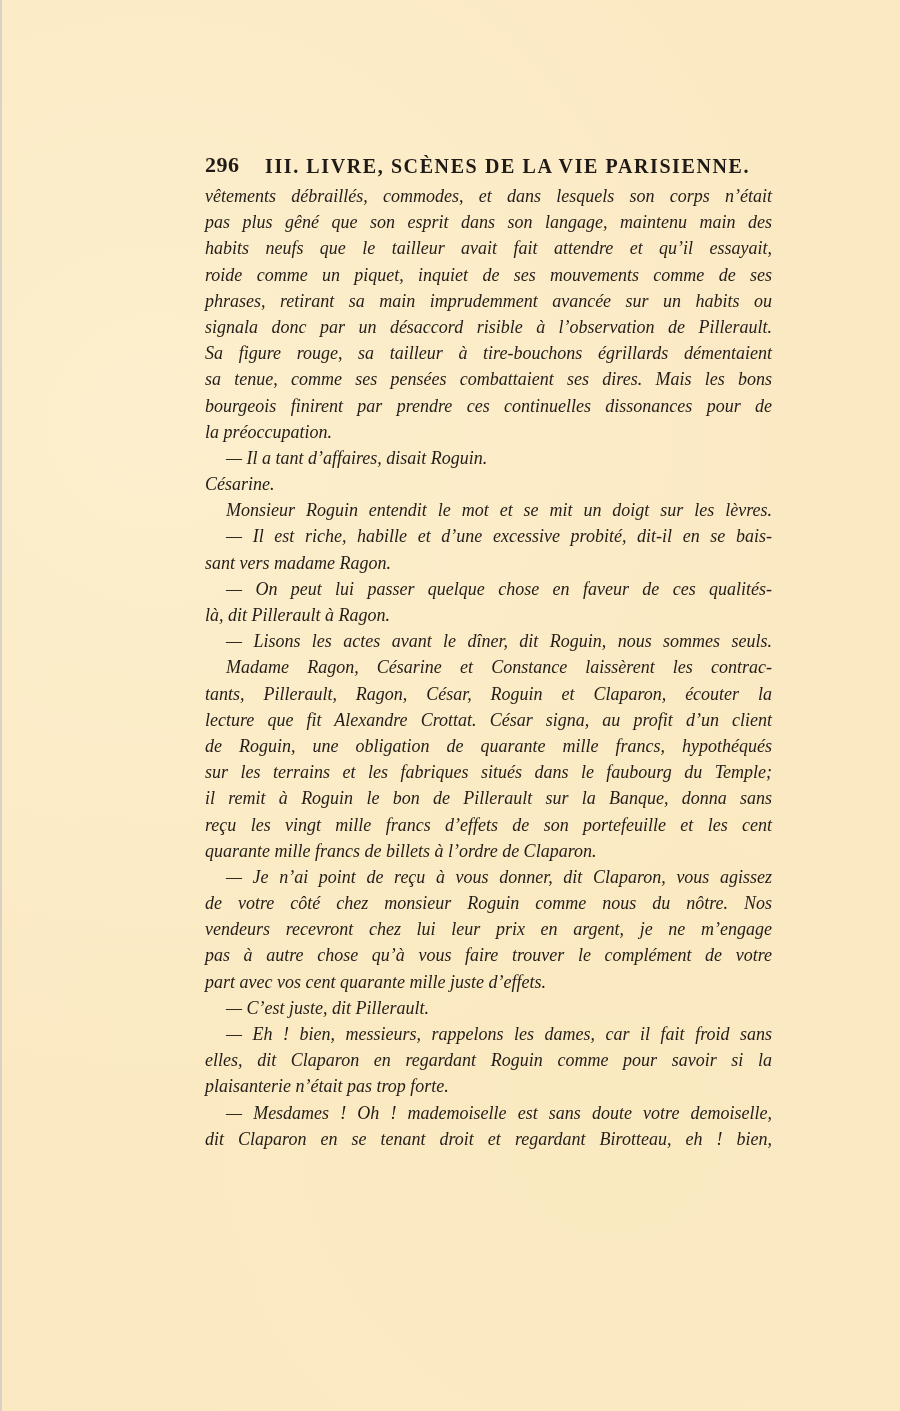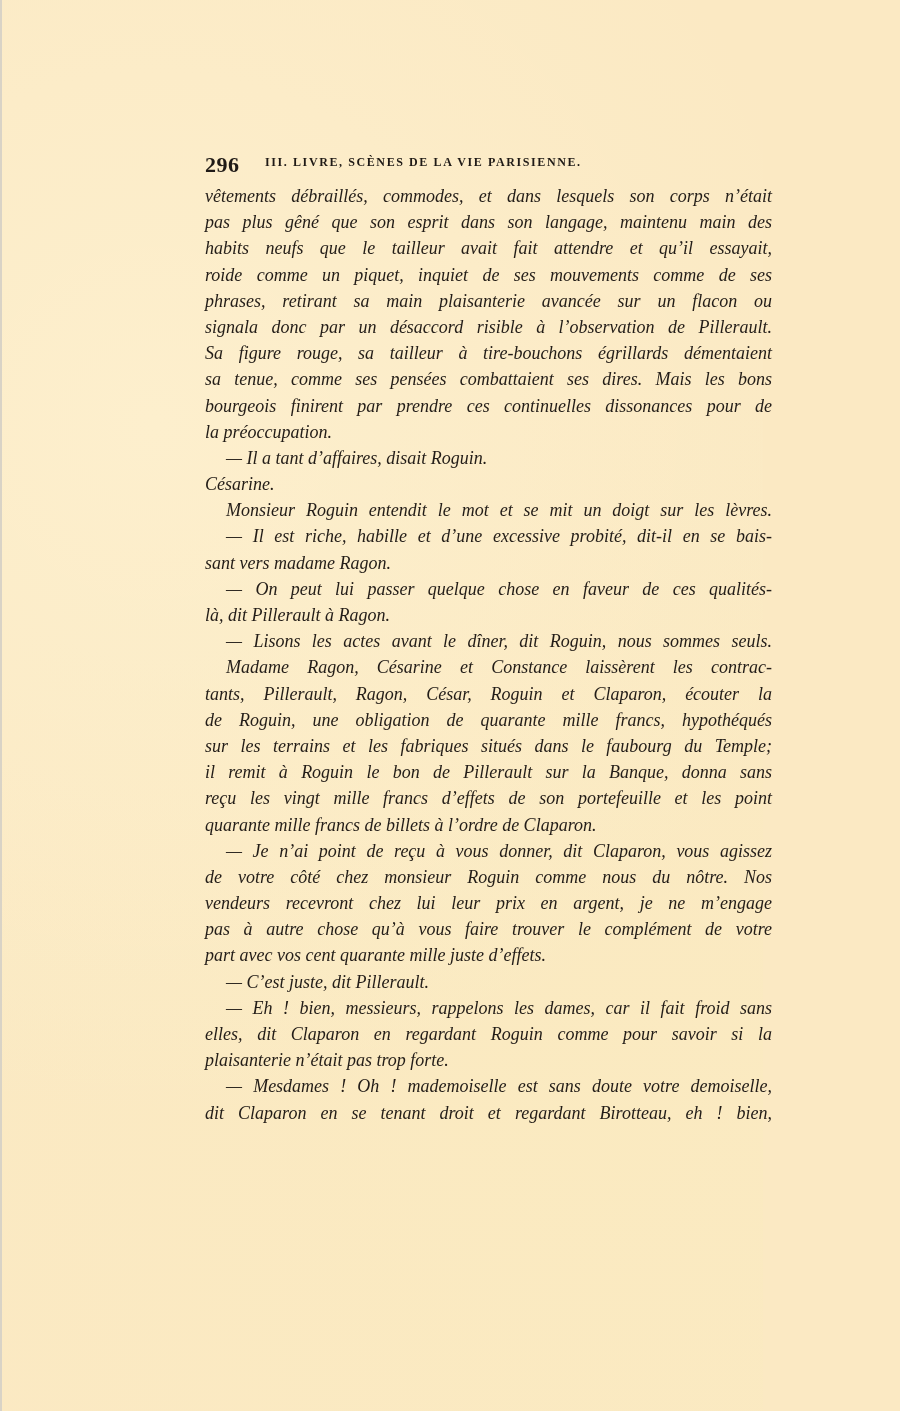--- a/index.html
+++ b/index.html
@@ -38,21 +38,21 @@
       left: 0;
       top: 0;
       font-size: 22px;
       font-weight: bold;
       letter-spacing: 0.5px;
     }
     .running-head {
       position: absolute;
       left: 60px;
       top: 3px;
-      font-size: 12px;
+      font-size: 20px;
       font-weight: bold;
       letter-spacing: 1.6px;
       font-variant: small-caps;
       text-transform: uppercase;
       white-space: nowrap;
     }
     .body-text {
       position: absolute;
       left: 203px;
       top: 183px;
@@ -84,40 +84,41 @@
 <div class="page">
   <div class="header">
     <span class="page-number">296</span>
     <span class="running-head">III. LIVRE, SCÈNES DE LA VIE PARISIENNE.</span>
   </div>
   <div class="body-text" id="body-text">
       <span class="line">vêtements débraillés, commodes, et dans lesquels son corps n’était</span>
       <span class="line">pas plus gêné que son esprit dans son langage, maintenu main des</span>
       <span class="line">habits neufs que le tailleur avait fait attendre et qu’il essayait,</span>
       <span class="line">roide comme un piquet, inquiet de ses mouvements comme de ses</span>
-      <span class="line">phrases, retirant sa main plaisanterie avancée sur un flacon ou</span>
+      <span class="line">phrases, retirant sa main imprudemment avancée sur un habits ou</span>
       <span class="line">signala donc par un désaccord risible à l’observation de Pillerault.</span>
       <span class="line">Sa figure rouge, sa tailleur à tire-bouchons égrillards démentaient</span>
       <span class="line">sa tenue, comme ses pensées combattaient ses dires. Mais les bons</span>
       <span class="line">bourgeois finirent par prendre ces continuelles dissonances pour de</span>
       <span class="line last">la préoccupation.</span>
       <span class="line indent last">— Il a tant d’affaires, disait Roguin.</span>
       <span class="line last">Césarine.</span>
       <span class="line indent">Monsieur Roguin entendit le mot et se mit un doigt sur les lèvres.</span>
       <span class="line indent">— Il est riche, habille et d’une excessive probité, dit-il en se bais-</span>
       <span class="line last">sant vers madame Ragon.</span>
       <span class="line indent">— On peut lui passer quelque chose en faveur de ces qualités-</span>
       <span class="line last">là, dit Pillerault à Ragon.</span>
       <span class="line indent">— Lisons les actes avant le dîner, dit Roguin, nous sommes seuls.</span>
       <span class="line indent">Madame Ragon, Césarine et Constance laissèrent les contrac-</span>
       <span class="line">tants, Pillerault, Ragon, César, Roguin et Claparon, écouter la</span>
+      <span class="line">lecture que fit Alexandre Crottat. César signa, au profit d’un client</span>
       <span class="line">de Roguin, une obligation de quarante mille francs, hypothéqués</span>
       <span class="line">sur les terrains et les fabriques situés dans le faubourg du Temple;</span>
       <span class="line">il remit à Roguin le bon de Pillerault sur la Banque, donna sans</span>
-      <span class="line">reçu les vingt mille francs d’effets de son portefeuille et les point</span>
+      <span class="line">reçu les vingt mille francs d’effets de son portefeuille et les cent</span>
       <span class="line last">quarante mille francs de billets à l’ordre de Claparon.</span>
       <span class="line indent">— Je n’ai point de reçu à vous donner, dit Claparon, vous agissez</span>
       <span class="line">de votre côté chez monsieur Roguin comme nous du nôtre. Nos</span>
       <span class="line">vendeurs recevront chez lui leur prix en argent, je ne m’engage</span>
       <span class="line">pas à autre chose qu’à vous faire trouver le complément de votre</span>
       <span class="line last">part avec vos cent quarante mille juste d’effets.</span>
       <span class="line indent last">— C’est juste, dit Pillerault.</span>
       <span class="line indent">— Eh ! bien, messieurs, rappelons les dames, car il fait froid sans</span>
       <span class="line">elles, dit Claparon en regardant Roguin comme pour savoir si la</span>
       <span class="line last">plaisanterie n’était pas trop forte.</span>

